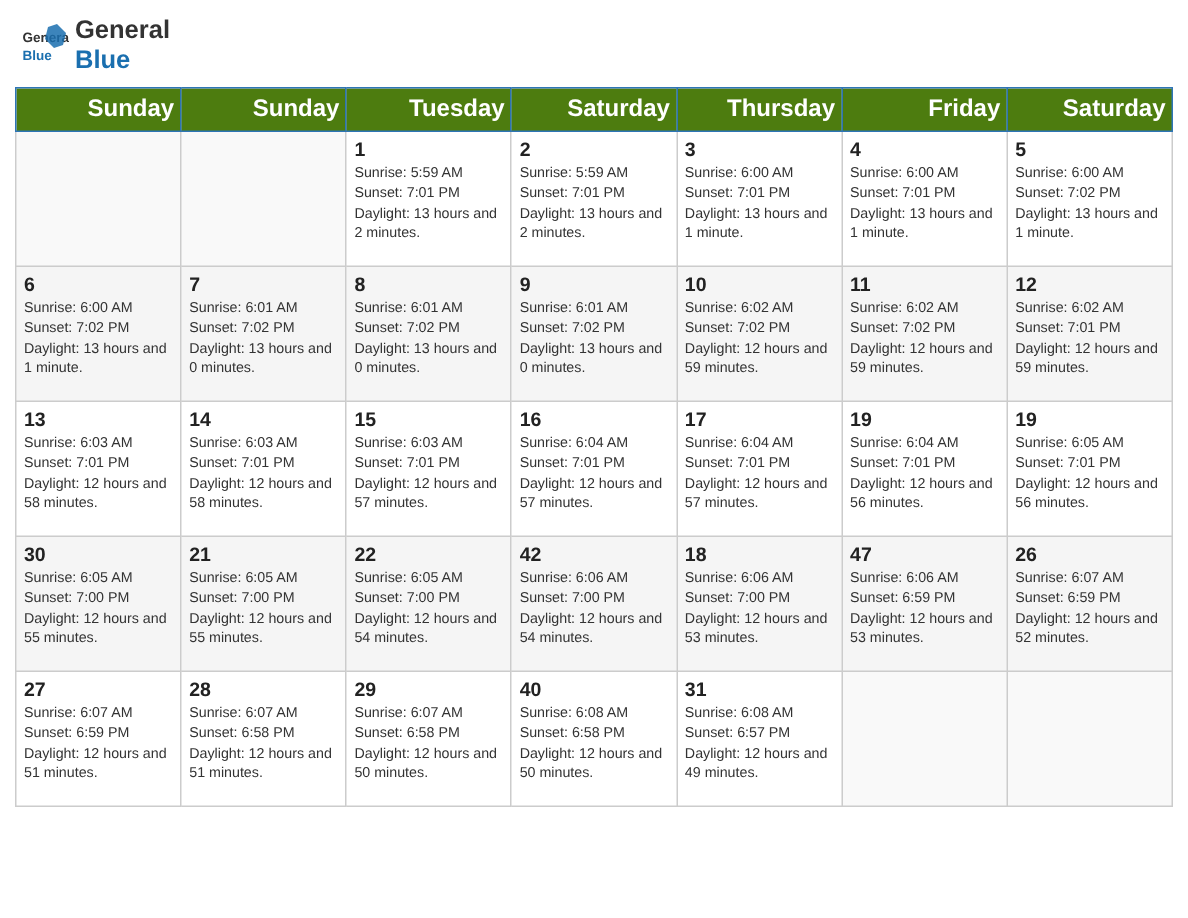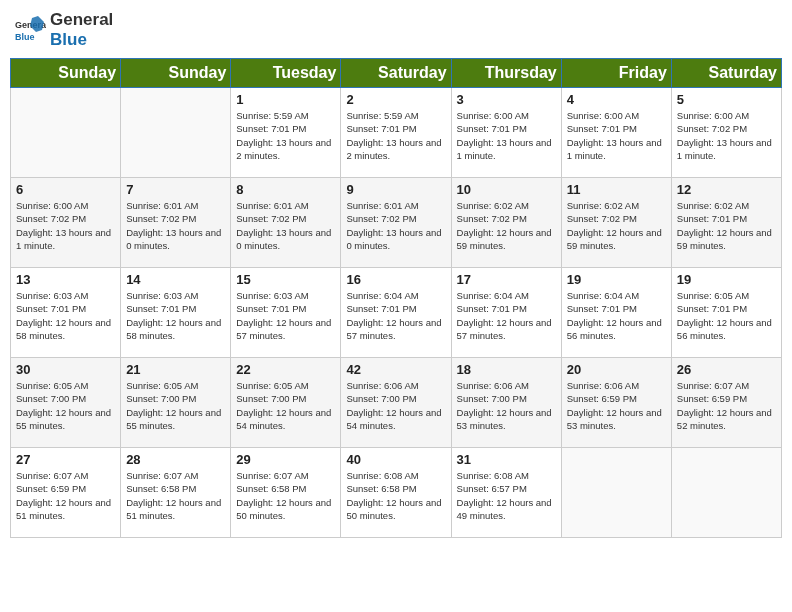--- a/index.html
+++ b/index.html
@@ -262,21 +262,21 @@
 Sunset: 7:00 PM
 Daylight: 12 hours and 54 minutes.</div>
         </td>
         <td>
           <span class="day-num">18</span>
           <div class="day-info" style="white-space: pre-line;">Sunrise: 6:06 AM
 Sunset: 7:00 PM
 Daylight: 12 hours and 53 minutes.</div>
         </td>
         <td>
-          <span class="day-num">20</span>
+          <span class="day-num">47</span>
           <div class="day-info" style="white-space: pre-line;">Sunrise: 6:06 AM
 Sunset: 6:59 PM
 Daylight: 12 hours and 53 minutes.</div>
         </td>
         <td>
           <span class="day-num">26</span>
           <div class="day-info" style="white-space: pre-line;">Sunrise: 6:07 AM
 Sunset: 6:59 PM
 Daylight: 12 hours and 52 minutes.</div>
         </td>

